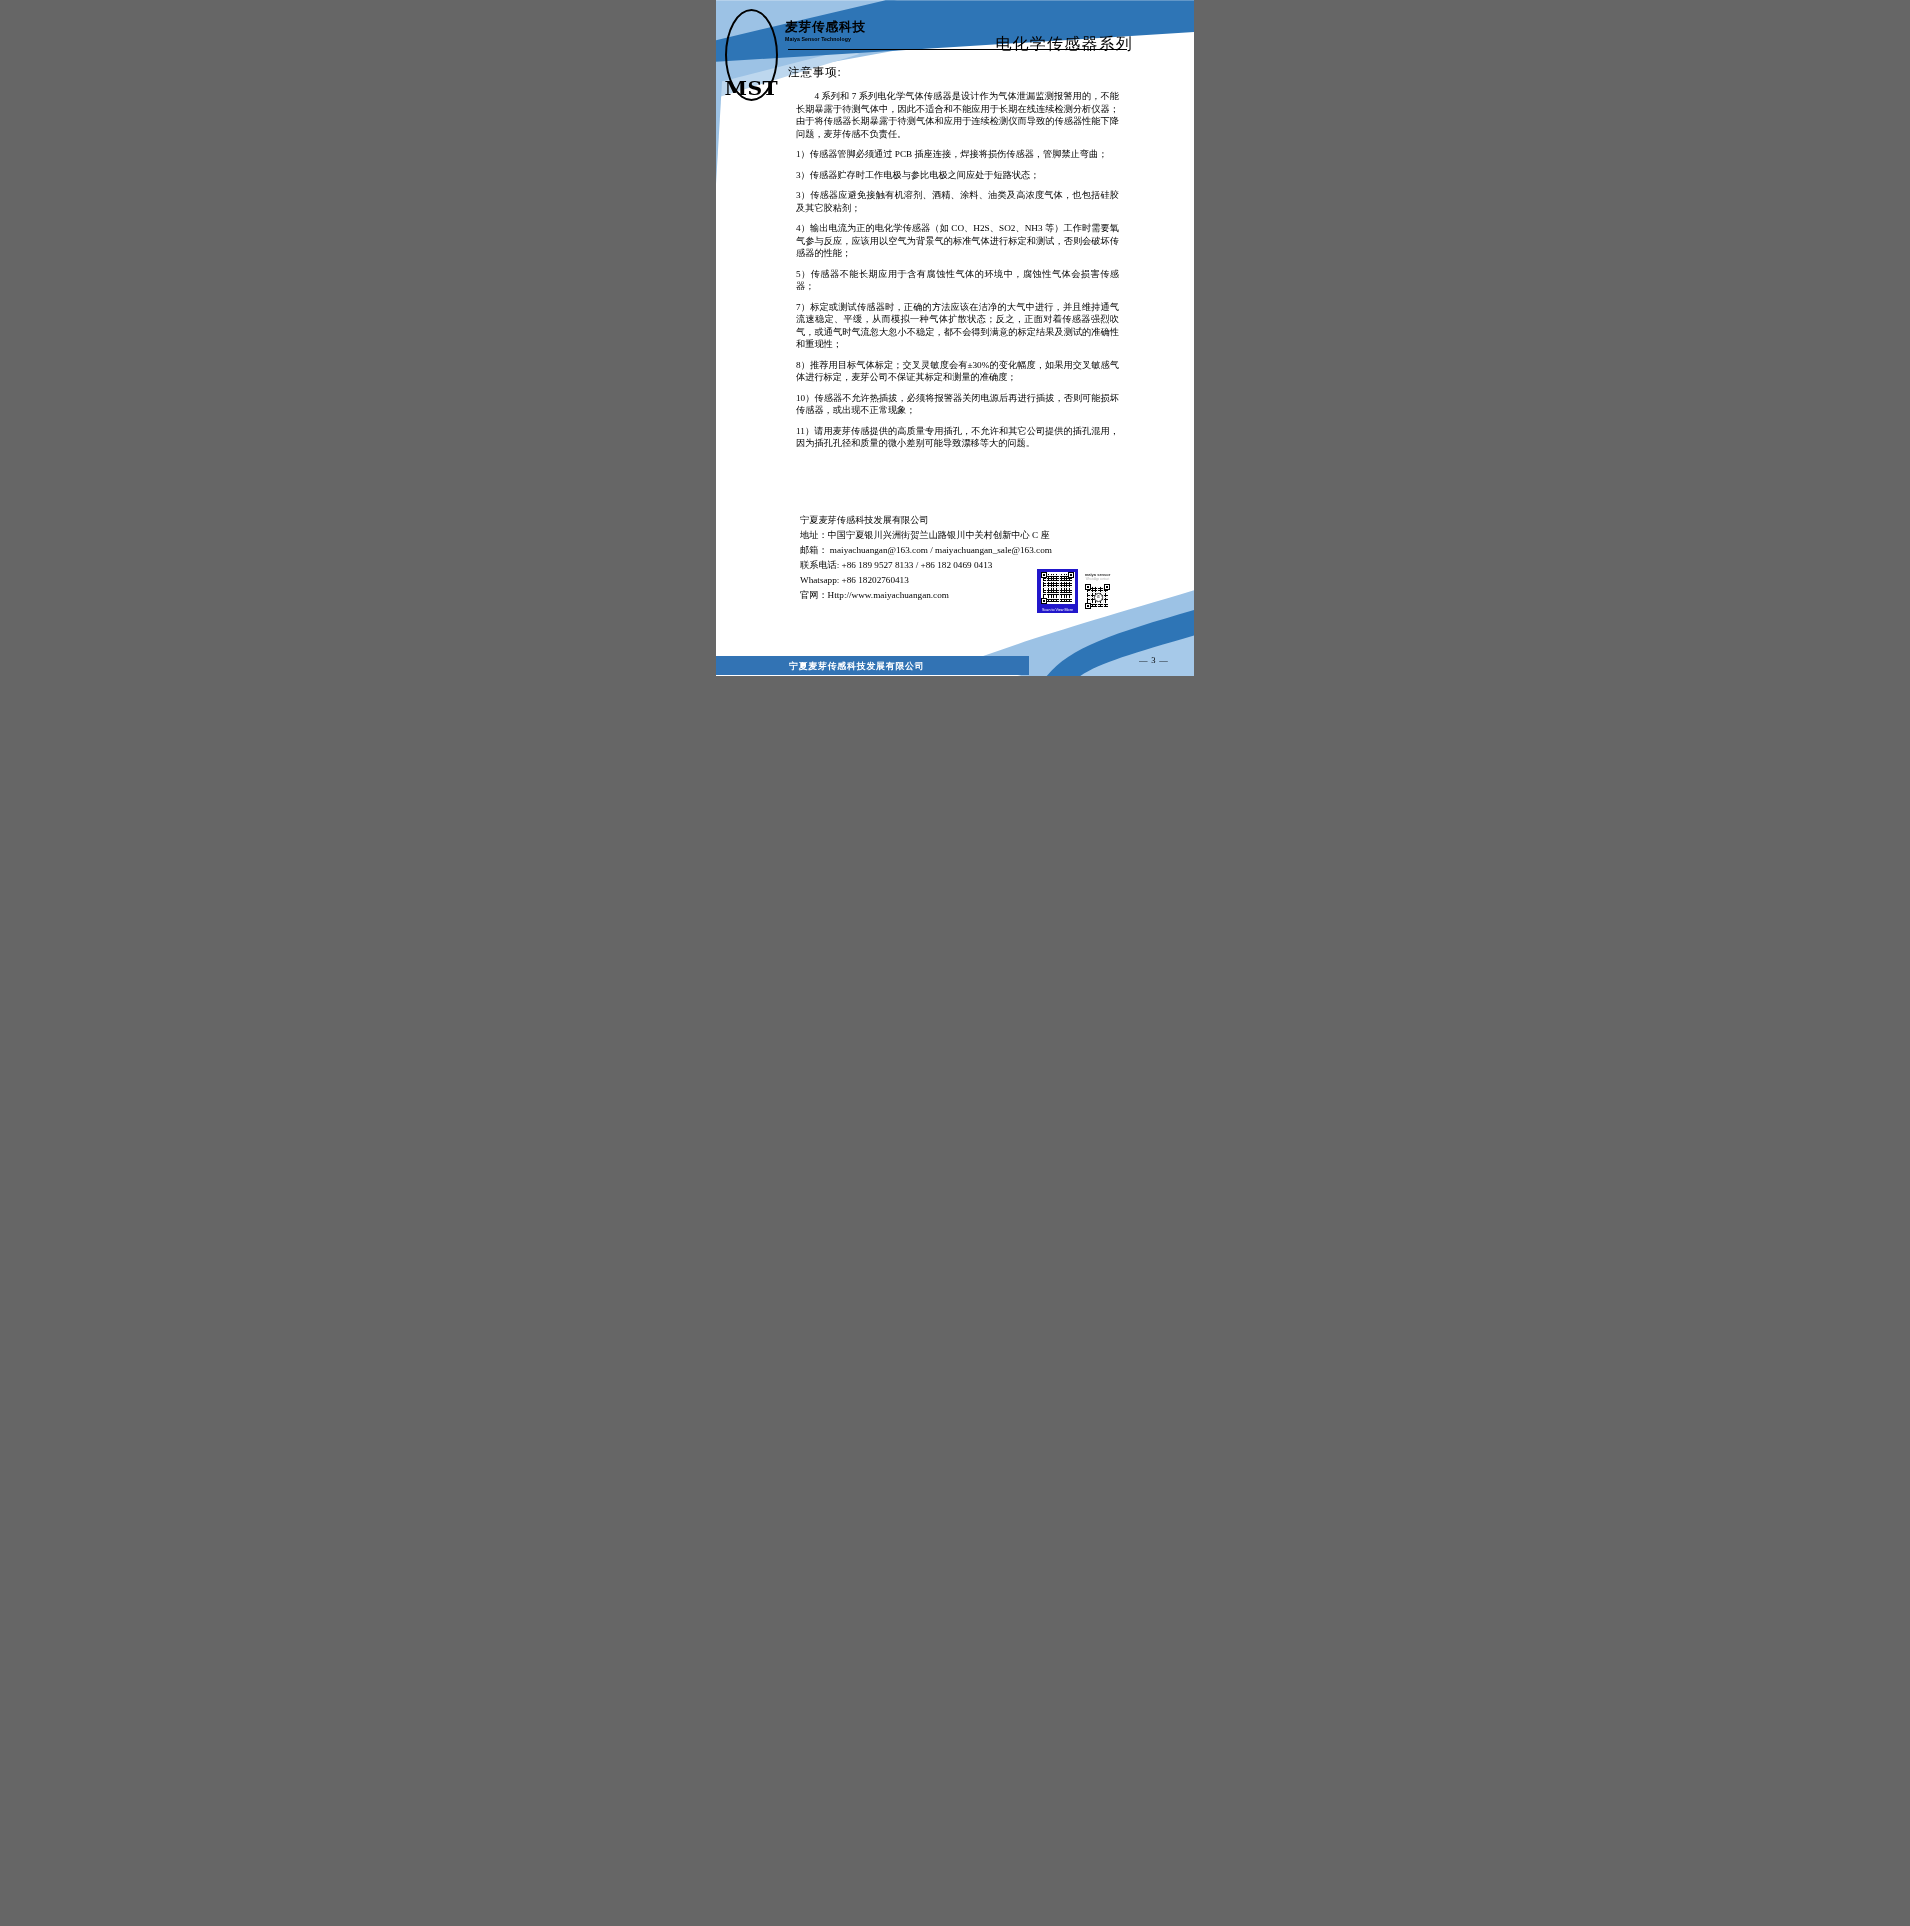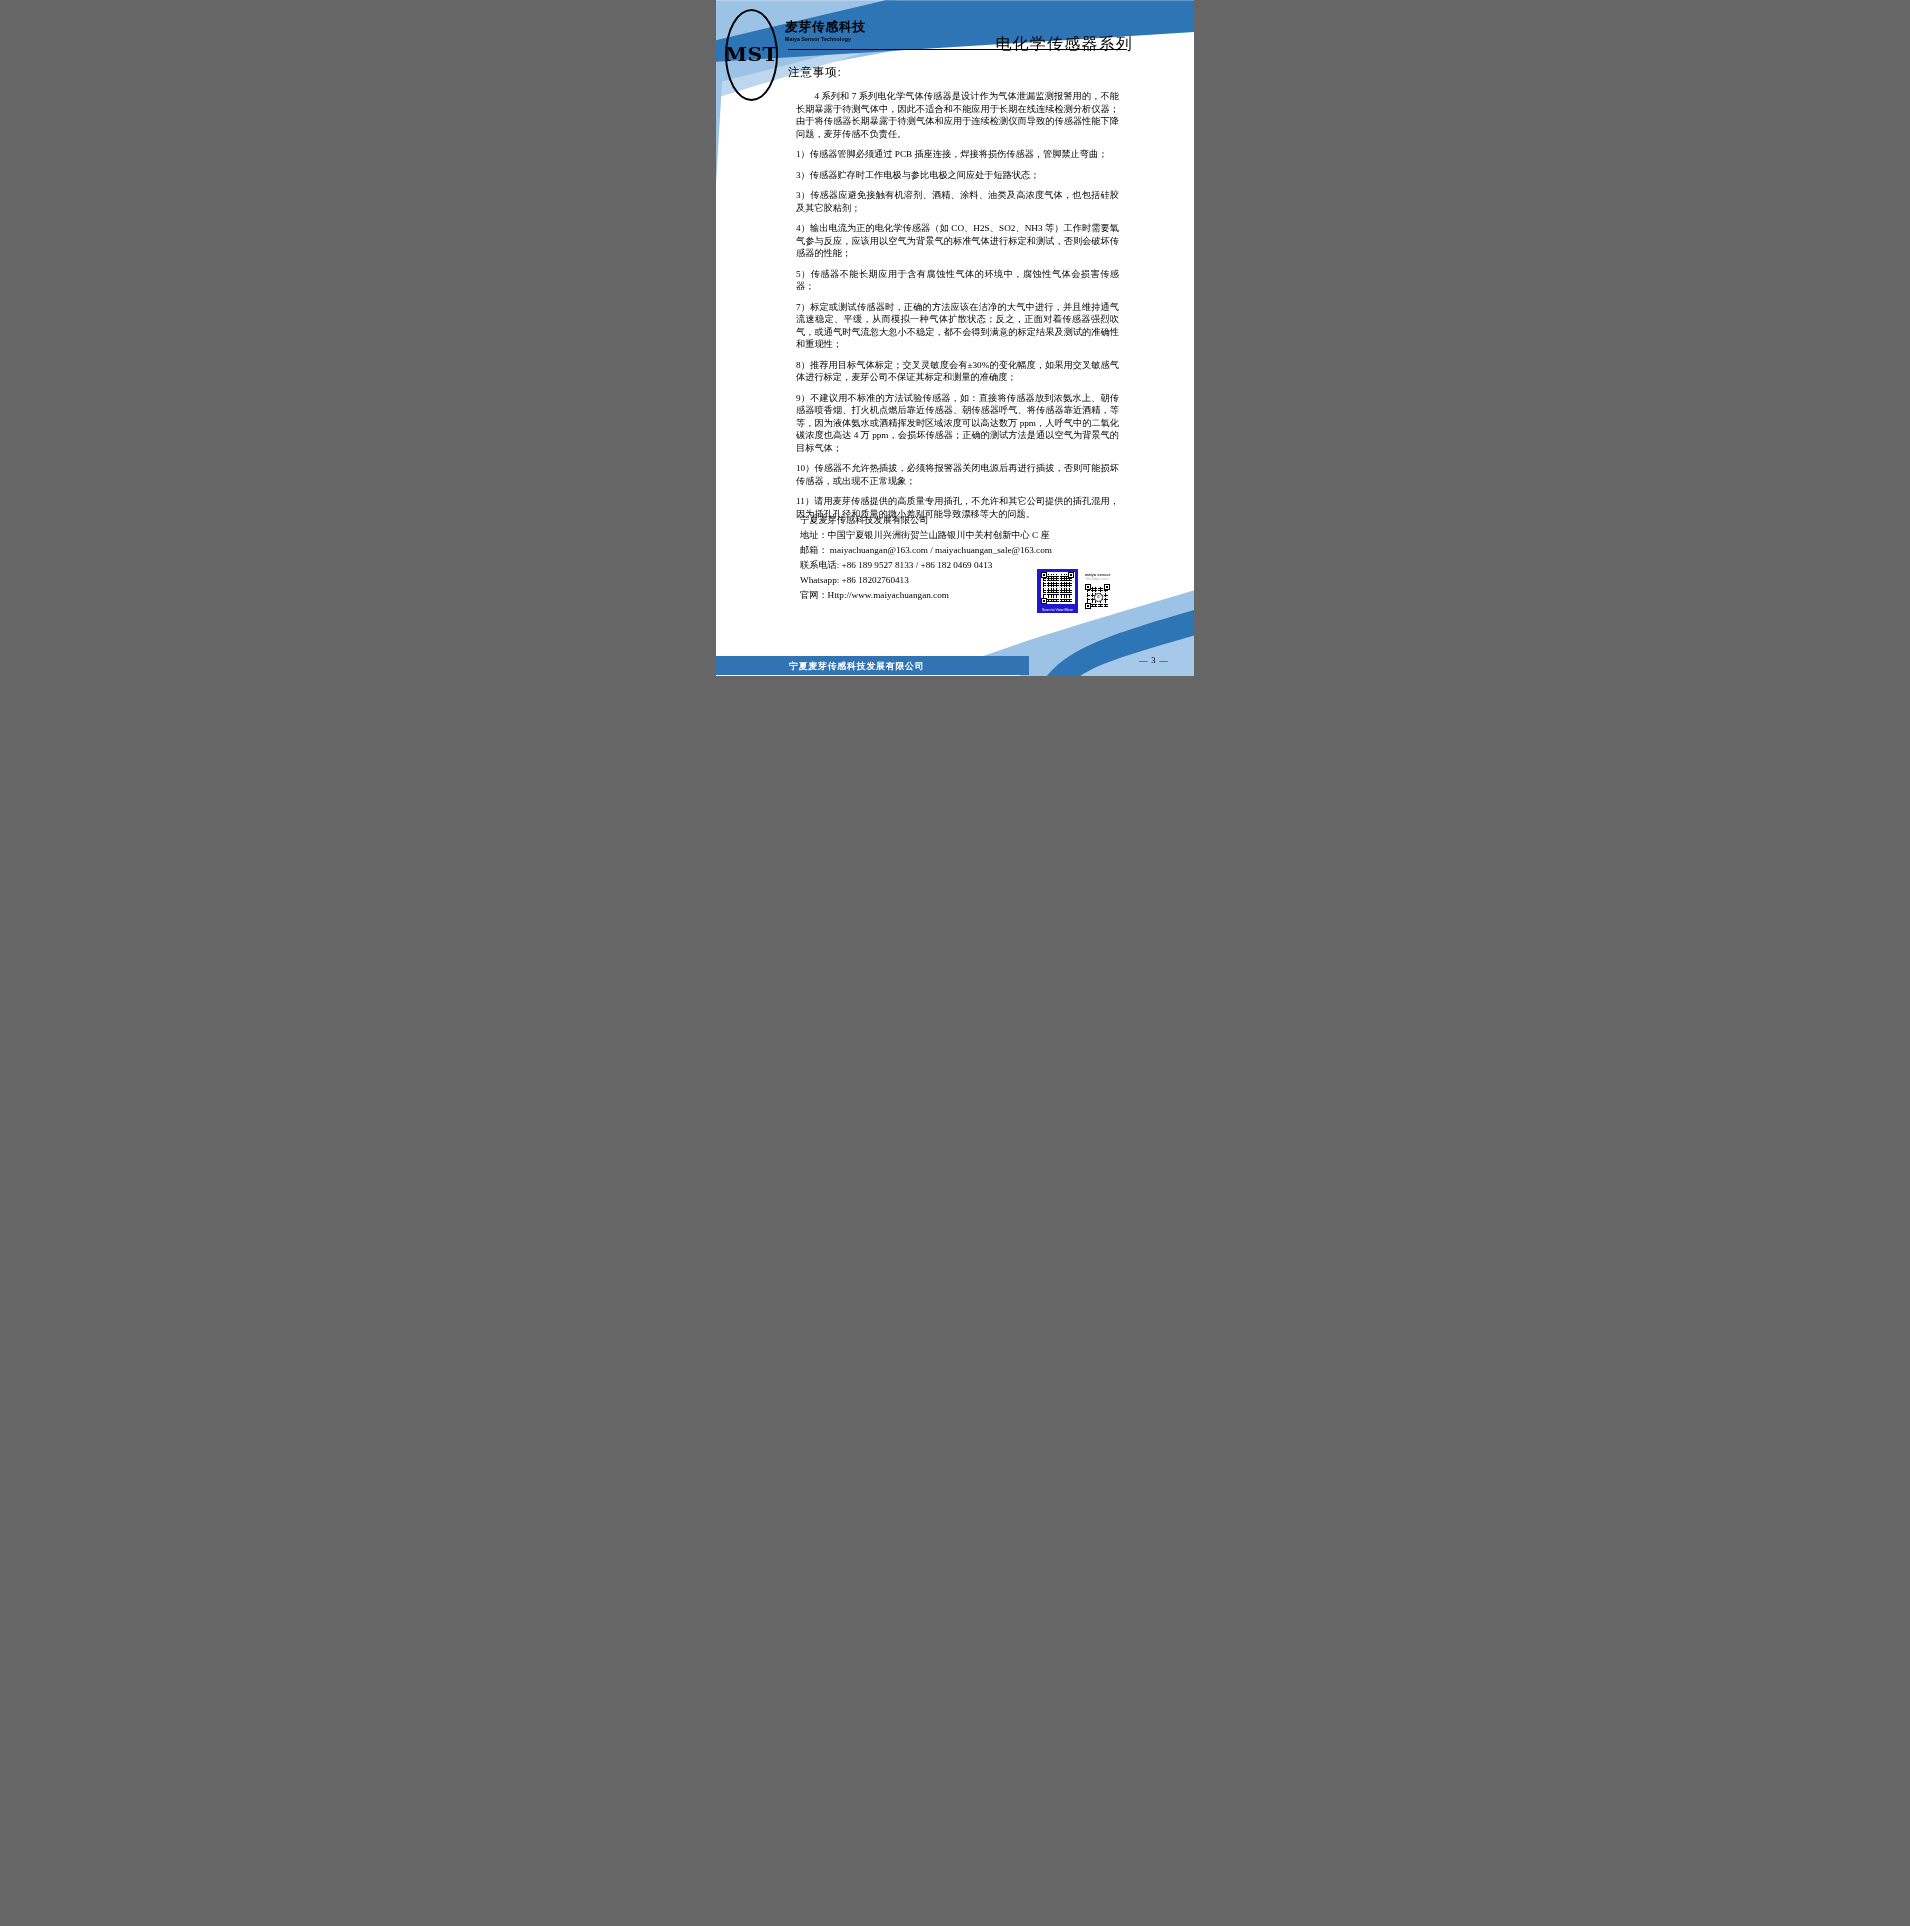--- a/index.html
+++ b/index.html
@@ -5,21 +5,21 @@
   html,body{margin:0;padding:0;background:#666;}
   .page{position:relative;width:478px;height:676px;margin:0 auto;background:#fff;overflow:hidden;
         font-family:"Liberation Serif","DejaVu Serif",serif;color:#000;}
   svg{display:block;}
   .deco{position:absolute;left:0;z-index:0;pointer-events:none;}
   .deco.top{top:0;}
   .deco.bottom{bottom:0;}
 
   
   .logo-ellipse{position:absolute;left:8.5px;top:8.5px;width:49px;height:88px;border:2.7px solid #000;
-      border-radius:50%;z-index:2;display:flex;align-items:center;justify-content:center;background:transparent;}
+      border-radius:50%;z-index:2;display:flex;align-items:flex-end;justify-content:center;background:transparent;}
   .logo-abbr{font-family:"DejaVu Serif","Liberation Serif",serif;font-weight:900;font-size:17.7px;
       letter-spacing:0.4px;transform:scaleX(1.15);}
   .logo-cn{position:absolute;left:69px;top:18.5px;z-index:2;font-family:Liberation Mono, monospace;
       font-weight:900;font-size:12.7px;letter-spacing:0.8px;text-align:right;}
   .logo-en{position:absolute;left:69px;top:36px;z-index:2;font-family:"Liberation Sans","DejaVu Sans",sans-serif;
       font-weight:bold;font-size:5.2px;letter-spacing:0.1px;}
   .series-title{position:absolute;right:61px;top:34px;z-index:2;font-size:16px;letter-spacing:1.2px;}
   .header-rule{position:absolute;left:72px;top:49px;width:339px;height:1.2px;background:#000;z-index:2;}
 
   
@@ -86,21 +86,20 @@
   <div class="notice-title">注意事项:</div>
   <div class="notice-body">
     <p class="intro">4 系列和 7 系列电化学气体传感器是设计作为气体泄漏监测报警用的，不能长期暴露于待测气体中，因此不适合和不能应用于长期在线连续检测分析仪器；由于将传感器长期暴露于待测气体和应用于连续检测仪而导致的传感器性能下降问题，麦芽传感不负责任。</p>
     <p>1）传感器管脚必须通过 PCB 插座连接，焊接将损伤传感器，管脚禁止弯曲；</p>
     <p>3）传感器贮存时工作电极与参比电极之间应处于短路状态；</p>
     <p>3）传感器应避免接触有机溶剂、酒精、涂料、油类及高浓度气体，也包括硅胶及其它胶粘剂；</p>
     <p>4）输出电流为正的电化学传感器（如 CO、H2S、SO2、NH3 等）工作时需要氧气参与反应，应该用以空气为背景气的标准气体进行标定和测试，否则会破坏传感器的性能；</p>
     <p>5）传感器不能长期应用于含有腐蚀性气体的环境中，腐蚀性气体会损害传感器；</p>
     <p>7）标定或测试传感器时，正确的方法应该在洁净的大气中进行，并且维持通气流速稳定、平缓，从而模拟一种气体扩散状态；反之，正面对着传感器强烈吹气，或通气时气流忽大忽小不稳定，都不会得到满意的标定结果及测试的准确性和重现性；</p>
     <p>8）推荐用目标气体标定；交叉灵敏度会有±30%的变化幅度，如果用交叉敏感气体进行标定，麦芽公司不保证其标定和测量的准确度；</p>
-    <p>9）不建议用不标准的方法试验传感器，如：直接将传感器放到浓氨水上、朝传感器喷香烟、打火机点燃后靠近传感器、朝传感器呼气、将传感器靠近酒精，等等，因为液体氨水或酒精挥发时区域浓度可以高达数万 ppm，人呼气中的二氧化碳浓度也高达 4 万 ppm，会损坏传感器；正确的测试方法是通以空气为背景气的目标气体；</p>
     <p>10）传感器不允许热插拔，必须将报警器关闭电源后再进行插拔，否则可能损坏传感器，或出现不正常现象；</p>
     <p>11）请用麦芽传感提供的高质量专用插孔，不允许和其它公司提供的插孔混用，因为插孔孔径和质量的微小差别可能导致漂移等大的问题。</p>
   </div>
 
   <div class="contact">
     <div>宁夏麦芽传感科技发展有限公司</div>
     <div>地址：中国宁夏银川兴洲街贺兰山路银川中关村创新中心 C 座</div>
     <div>邮箱： maiyachuangan@163.com / maiyachuangan_sale@163.com</div>
     <div>联系电话: +86 189 9527 8133 / +86 182 0469 0413</div>
     <div>Whatsapp: +86 18202760413</div>

